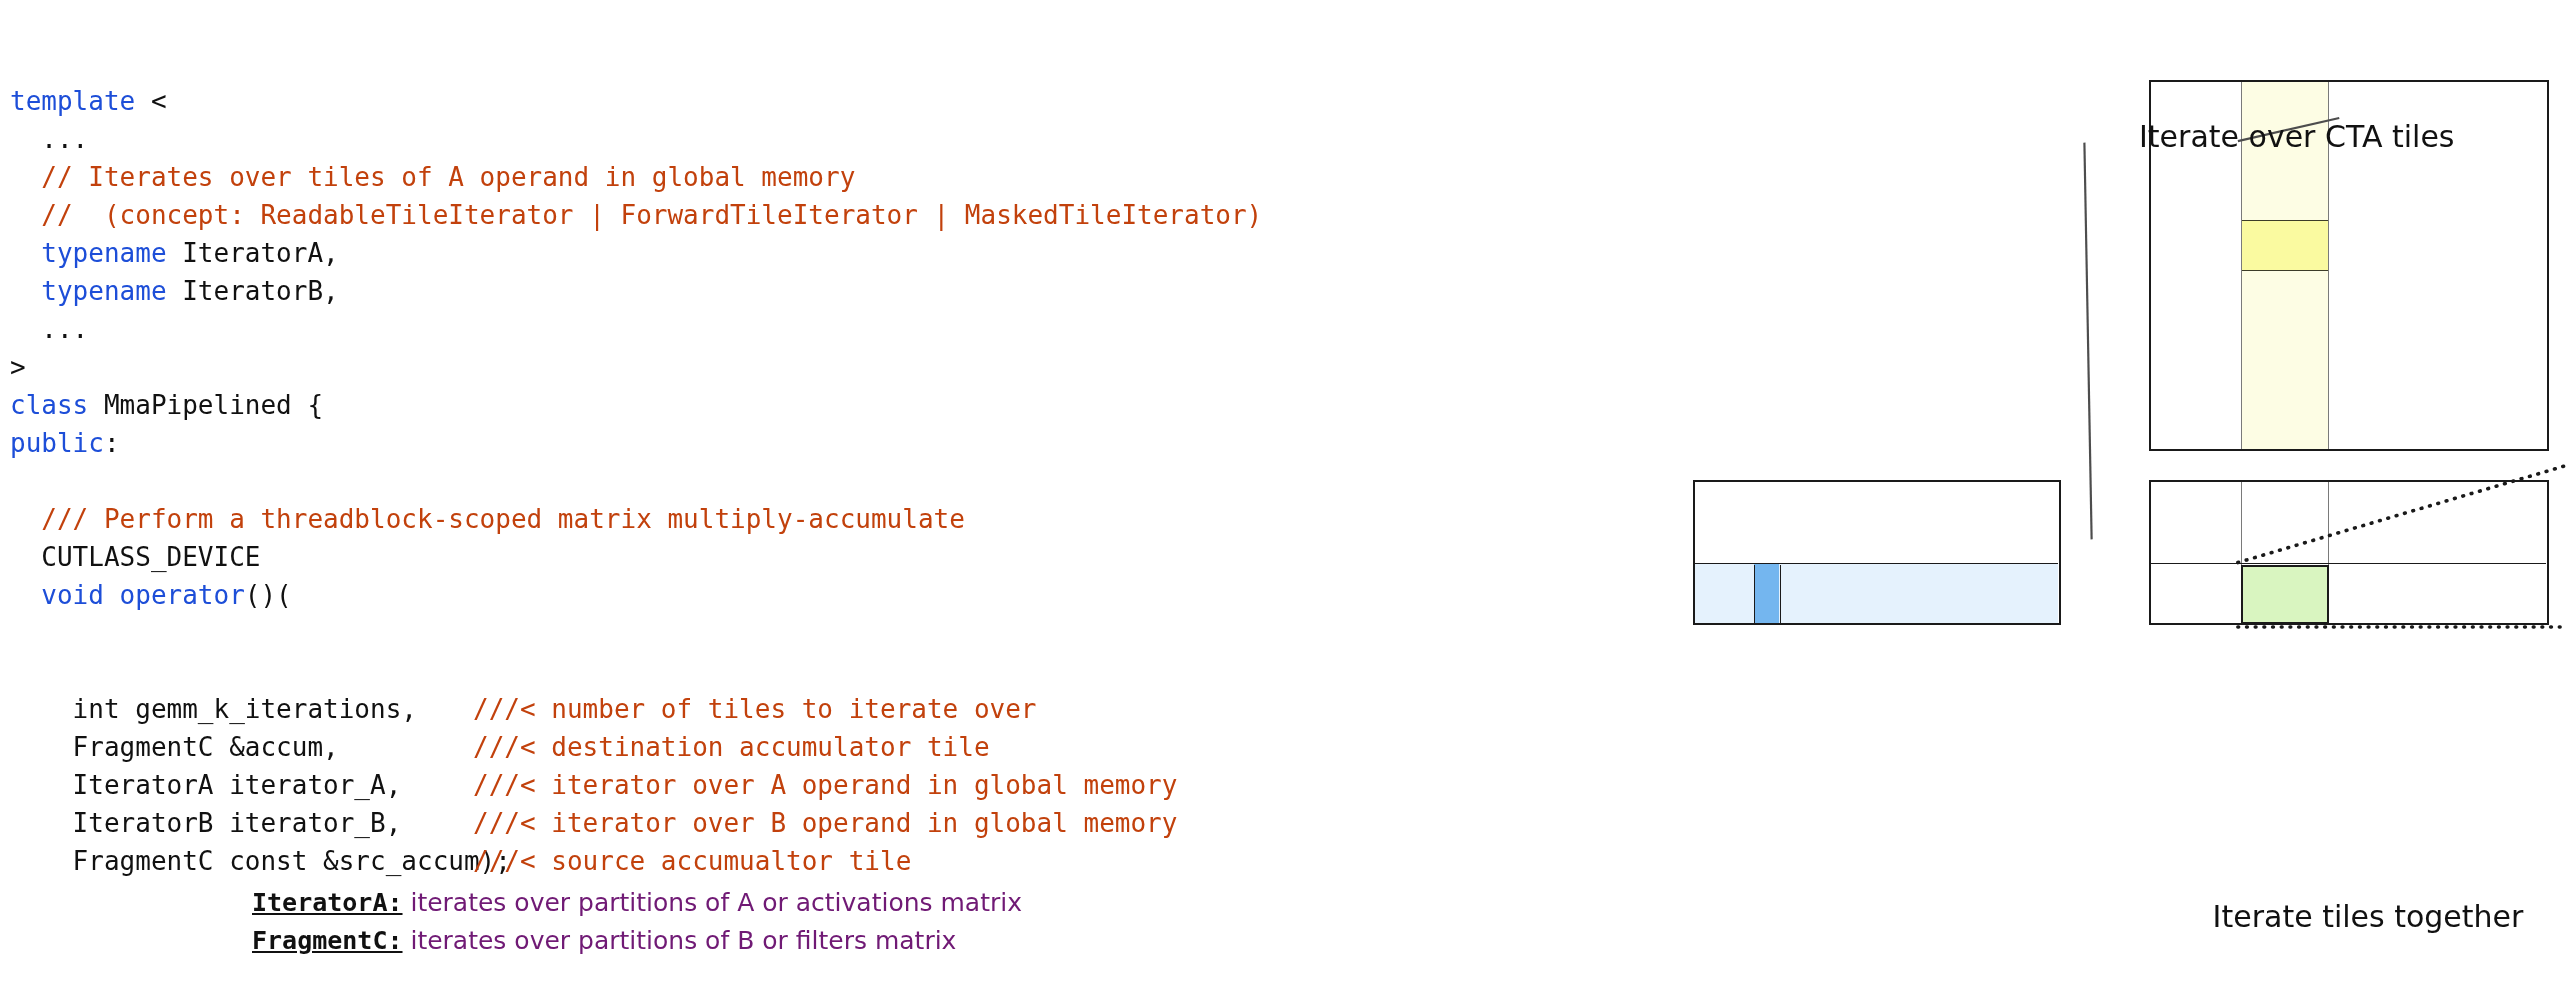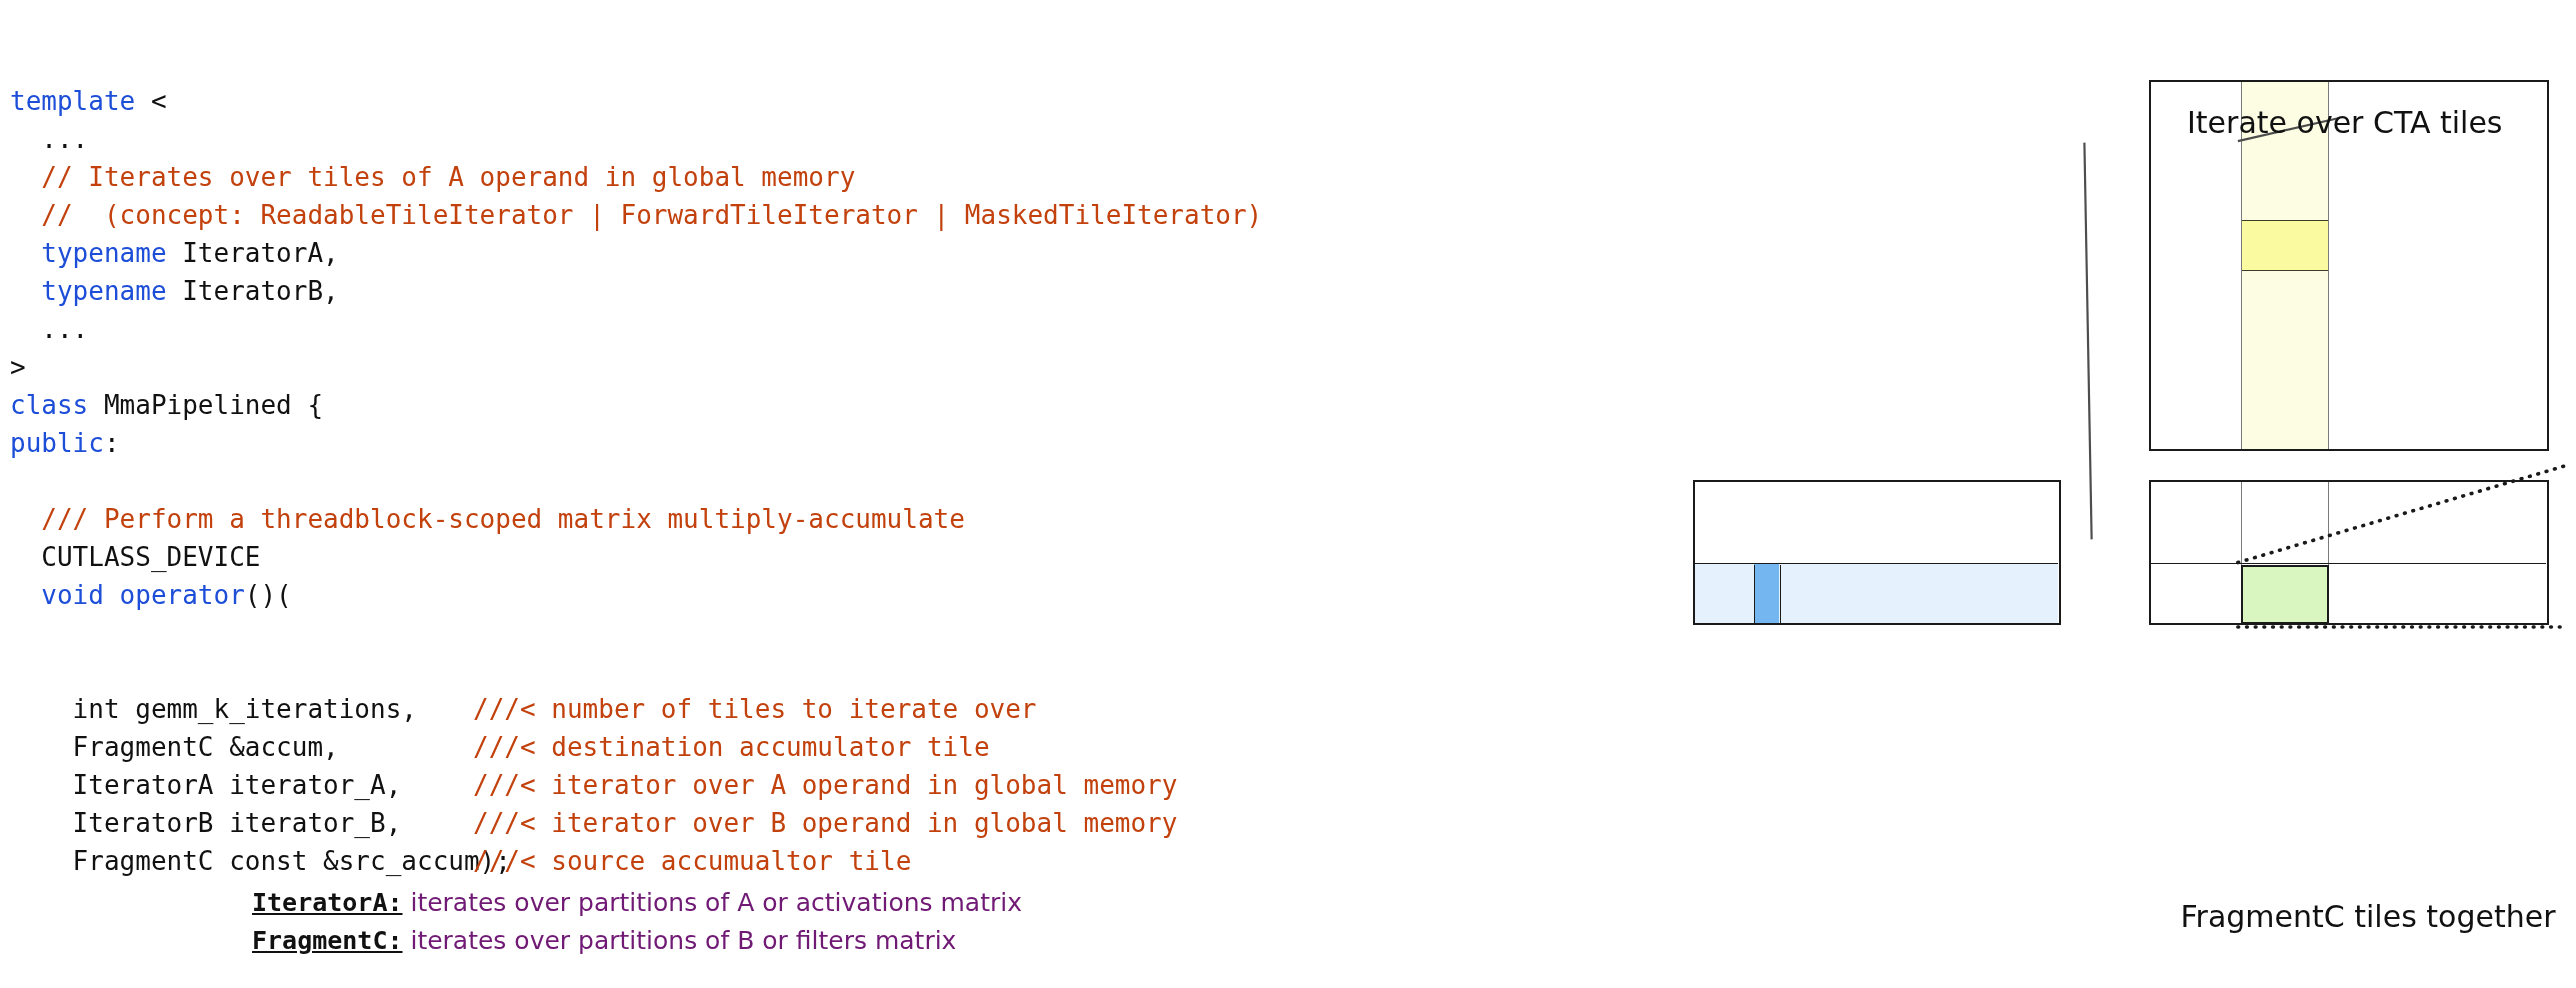--- a/index.html
+++ b/index.html
@@ -95,21 +95,21 @@
 
   
   .anno {
     position: absolute;
     font-family: "DejaVu Sans", sans-serif;
     font-size: 30px;
     color: #111111;
     white-space: pre;
     line-height: 34px;
   }
-  #anno-cta { left: 489px; top: 106px; margin-left: 48px; }
+  #anno-cta { left: 489px; top: 120px; }
   #anno-mult {
     left: 510px;
     top: 832px;
     text-align: center;
     width: 416px;
   }
   svg.leader {
     position: absolute;
     left: 0; top: 0;
     width: 926px; height: 989px;
@@ -169,18 +169,18 @@
     <line x1="600" y1="197" x2="610" y2="745" stroke="#4d4d4d" stroke-width="3"></line>
 
     <line x1="812" y1="777" x2="1262" y2="644" stroke="#1a1a1a" stroke-width="5" stroke-dasharray="1 11" stroke-linecap="round"></line>
 
     <line x1="812" y1="866" x2="1262" y2="866" stroke="#1a1a1a" stroke-width="5" stroke-dasharray="1 11" stroke-linecap="round"></line>
   </svg>
 
   <div class="anno" id="anno-cta">Iterate over CTA tiles</div>
 
   <div class="anno" id="anno-mult">
-    <div>FragmentC tiles together</div>
+    <div>Iterate tiles together</div>
     
   </div>
 
 </div>
 
 
 </body></html>

